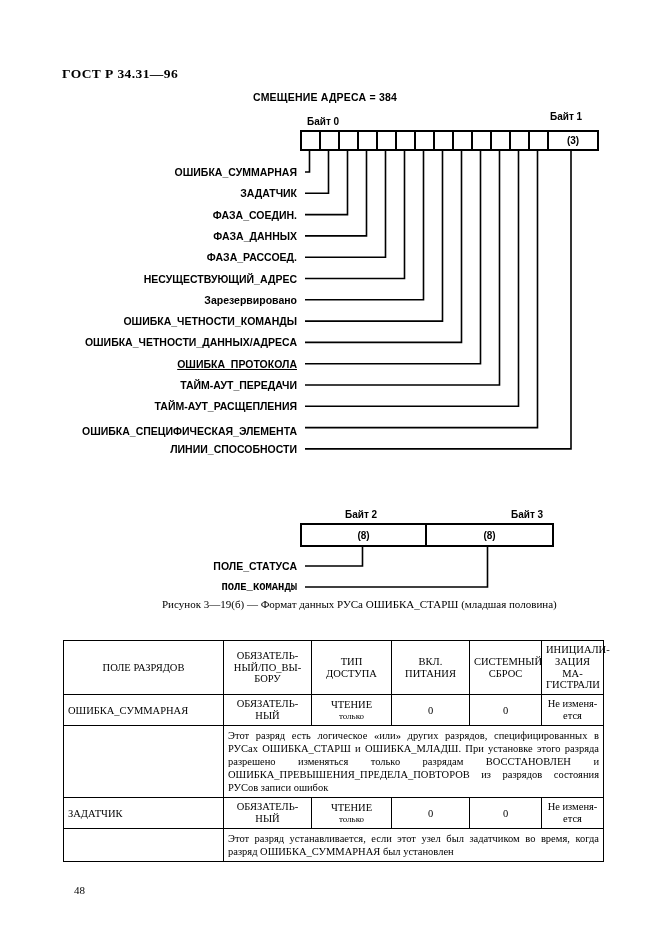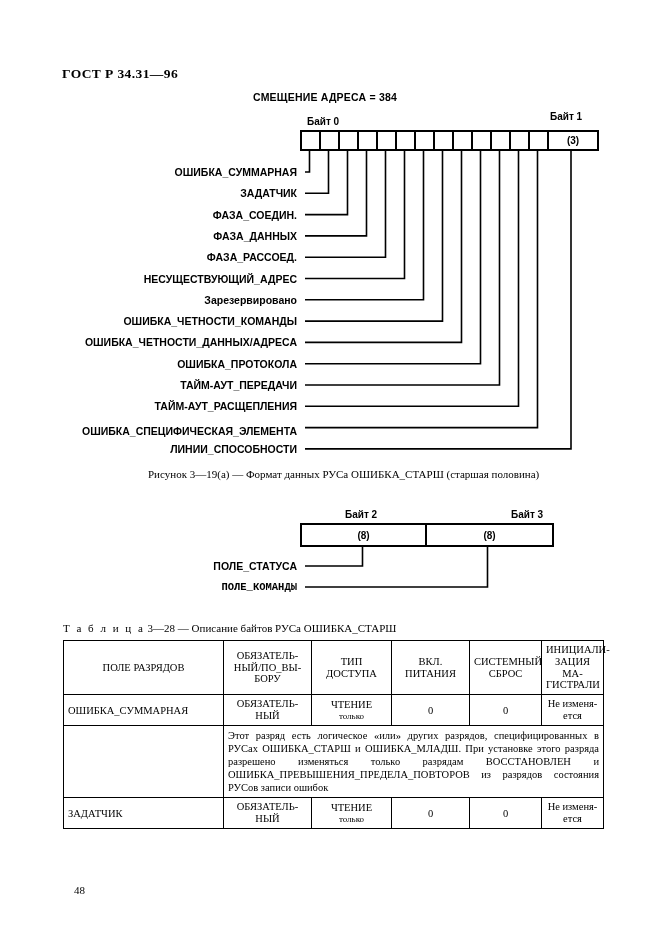--- a/index.html
+++ b/index.html
@@ -242,37 +242,36 @@
       <path d="M 423.5 151 L 423.5 299.8 L 305 299.8" fill="none" stroke="#000" stroke-width="1.6"></path>
       <path d="M 442.5 151 L 442.5 321.1 L 305 321.1" fill="none" stroke="#000" stroke-width="1.6"></path>
       <path d="M 461.5 151 L 461.5 342.4 L 305 342.4" fill="none" stroke="#000" stroke-width="1.6"></path>
       <path d="M 480.5 151 L 480.5 363.70000000000005 L 305 363.70000000000005" fill="none" stroke="#000" stroke-width="1.6"></path>
       <path d="M 499.5 151 L 499.5 385 L 305 385" fill="none" stroke="#000" stroke-width="1.6"></path>
       <path d="M 518.5 151 L 518.5 406.3 L 305 406.3" fill="none" stroke="#000" stroke-width="1.6"></path>
       <path d="M 537.5 151 L 537.5 427.6 L 305 427.6" fill="none" stroke="#000" stroke-width="1.6"></path>
       <path d="M 571 151 L 571 448.90000000000003 L 305 448.90000000000003" fill="none" stroke="#000" stroke-width="1.6"></path>
     </svg>
 
-  <div class="fig-caption" id="cap-a">Рисунок 3—19(а) — Формат данных РУСа ОШИБКА_СТАРШ (старшая половина)</div>
 
   <div class="byte-cap" id="byte2-cap">Байт 2</div>
   <div class="byte-cap" id="byte3-cap">Байт 3</div>
 
   <div class="field-row-b" id="field-row-b">
       <div class="field-cell-b">(8)</div>
       <div class="field-cell-b">(8)</div>
     </div>
 
   <svg class="leaders" id="leaders-b" aria-hidden="true">
       <path d="M 362.5 547 L 362.5 566 L 305 566" fill="none" stroke="#000" stroke-width="1.6"></path>
       <path d="M 487.5 547 L 487.5 587 L 305 587" fill="none" stroke="#000" stroke-width="1.6"></path>
     </svg>
 
-
-  <div class="table-caption"><span class="tbl-caption-spaced">Т а б л и ц а</span> <span>3—28 — Описание байтов РУСа ОШИБКА_СТАРШ</span></div>
+  <div class="fig-caption" id="cap-b">Рисунок 3—19(б) — Формат данных РУСа ОШИБКА_СТАРШ (младшая половина)</div>
+
 
   <table class="reg">
     <colgroup>
       <col style="width:160px">
       <col style="width:88px">
       <col style="width:80px">
       <col style="width:78px">
       <col style="width:72px">
       <col style="width:62px">
     </colgroup>
@@ -339,35 +338,39 @@
           <span>ЧТЕНИЕ</span>
           <span class="sub-small">только</span>
         </td>
         <td class="center">0</td>
         <td class="center">0</td>
         <td class="two-line">
           <span>Не изменя-</span><br>
           <span>ется</span>
         </td>
       </tr>
+      <tr>
+        <td class="blank-left"></td>
+        <td class="note" colspan="5">Этот разряд устанавливается, если этот узел был задатчиком во время, когда разряд ОШИБКА_СУММАРНАЯ был установлен</td>
+      </tr>
     </tbody>
   </table>
 
   <div class="folio">48</div>
 
 </div>
 
 <div class="lead-label" style="top: 172px; right: 364px;">ОШИБКА_СУММАРНАЯ</div>
 <div class="lead-label" style="top: 193.3px; right: 364px;">ЗАДАТЧИК</div>
 <div class="lead-label" style="top: 214.6px; right: 364px;">ФАЗА_СОЕДИН.</div>
 <div class="lead-label" style="top: 235.9px; right: 364px;">ФАЗА_ДАННЫХ</div>
 <div class="lead-label" style="top: 257.2px; right: 364px;">ФАЗА_РАССОЕД.</div>
 <div class="lead-label" style="top: 278.5px; right: 364px;">НЕСУЩЕСТВУЮЩИЙ_АДРЕС</div>
 <div class="lead-label" style="top: 299.8px; right: 364px;">Зарезервировано</div>
 <div class="lead-label" style="top: 321.1px; right: 364px;">ОШИБКА_ЧЕТНОСТИ_КОМАНДЫ</div>
 <div class="lead-label" style="top: 342.4px; right: 364px;">ОШИБКА_ЧЕТНОСТИ_ДАННЫХ/АДРЕСА</div>
-<div class="lead-label" style="top: 363.7px; right: 364px;">ОШИБКА_ПРОТОКОЛА</div>
+<div class="lead-label" style="top: 363.7px; right: 364px; text-decoration: underline;">ОШИБКА_ПРОТОКОЛА</div>
 <div class="lead-label" style="top: 385px; right: 364px;">ТАЙМ-АУТ_ПЕРЕДАЧИ</div>
 <div class="lead-label" style="top: 406.3px; right: 364px;">ТАЙМ-АУТ_РАСЩЕПЛЕНИЯ</div>
 <div class="lead-label" style="top: 431px; right: 364px;">ОШИБКА_СПЕЦИФИЧЕСКАЯ_ЭЛЕМЕНТА</div>
 <div class="lead-label" style="top: 448.9px; right: 364px;">ЛИНИИ_СПОСОБНОСТИ</div>
 <div class="lead-label" style="top: 566px; right: 364px;">ПОЛЕ_СТАТУСА</div>
 <div class="lead-label" style="top: 587px; right: 364px; font-family: Liberation Mono, monospace;">ПОЛЕ_КОМАНДЫ</div>
 
 </body></html>

